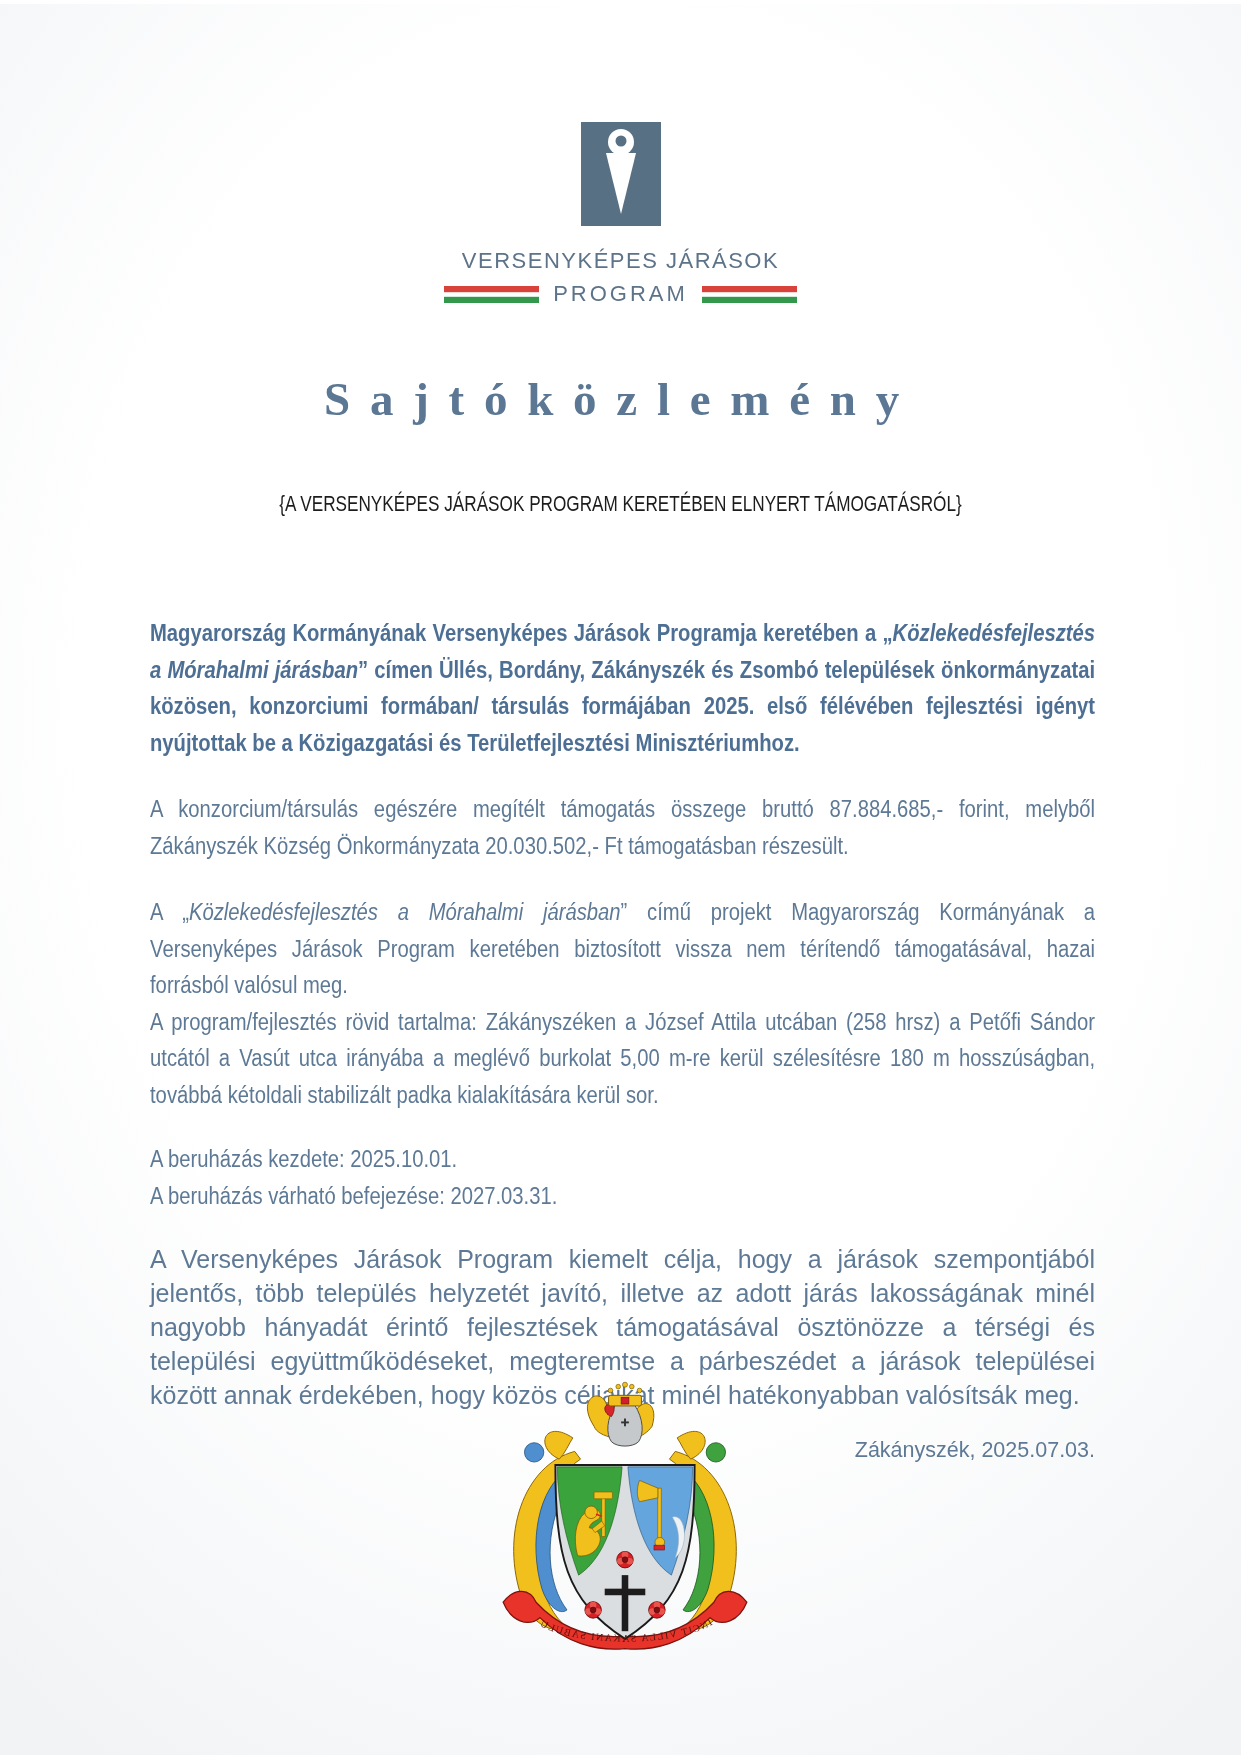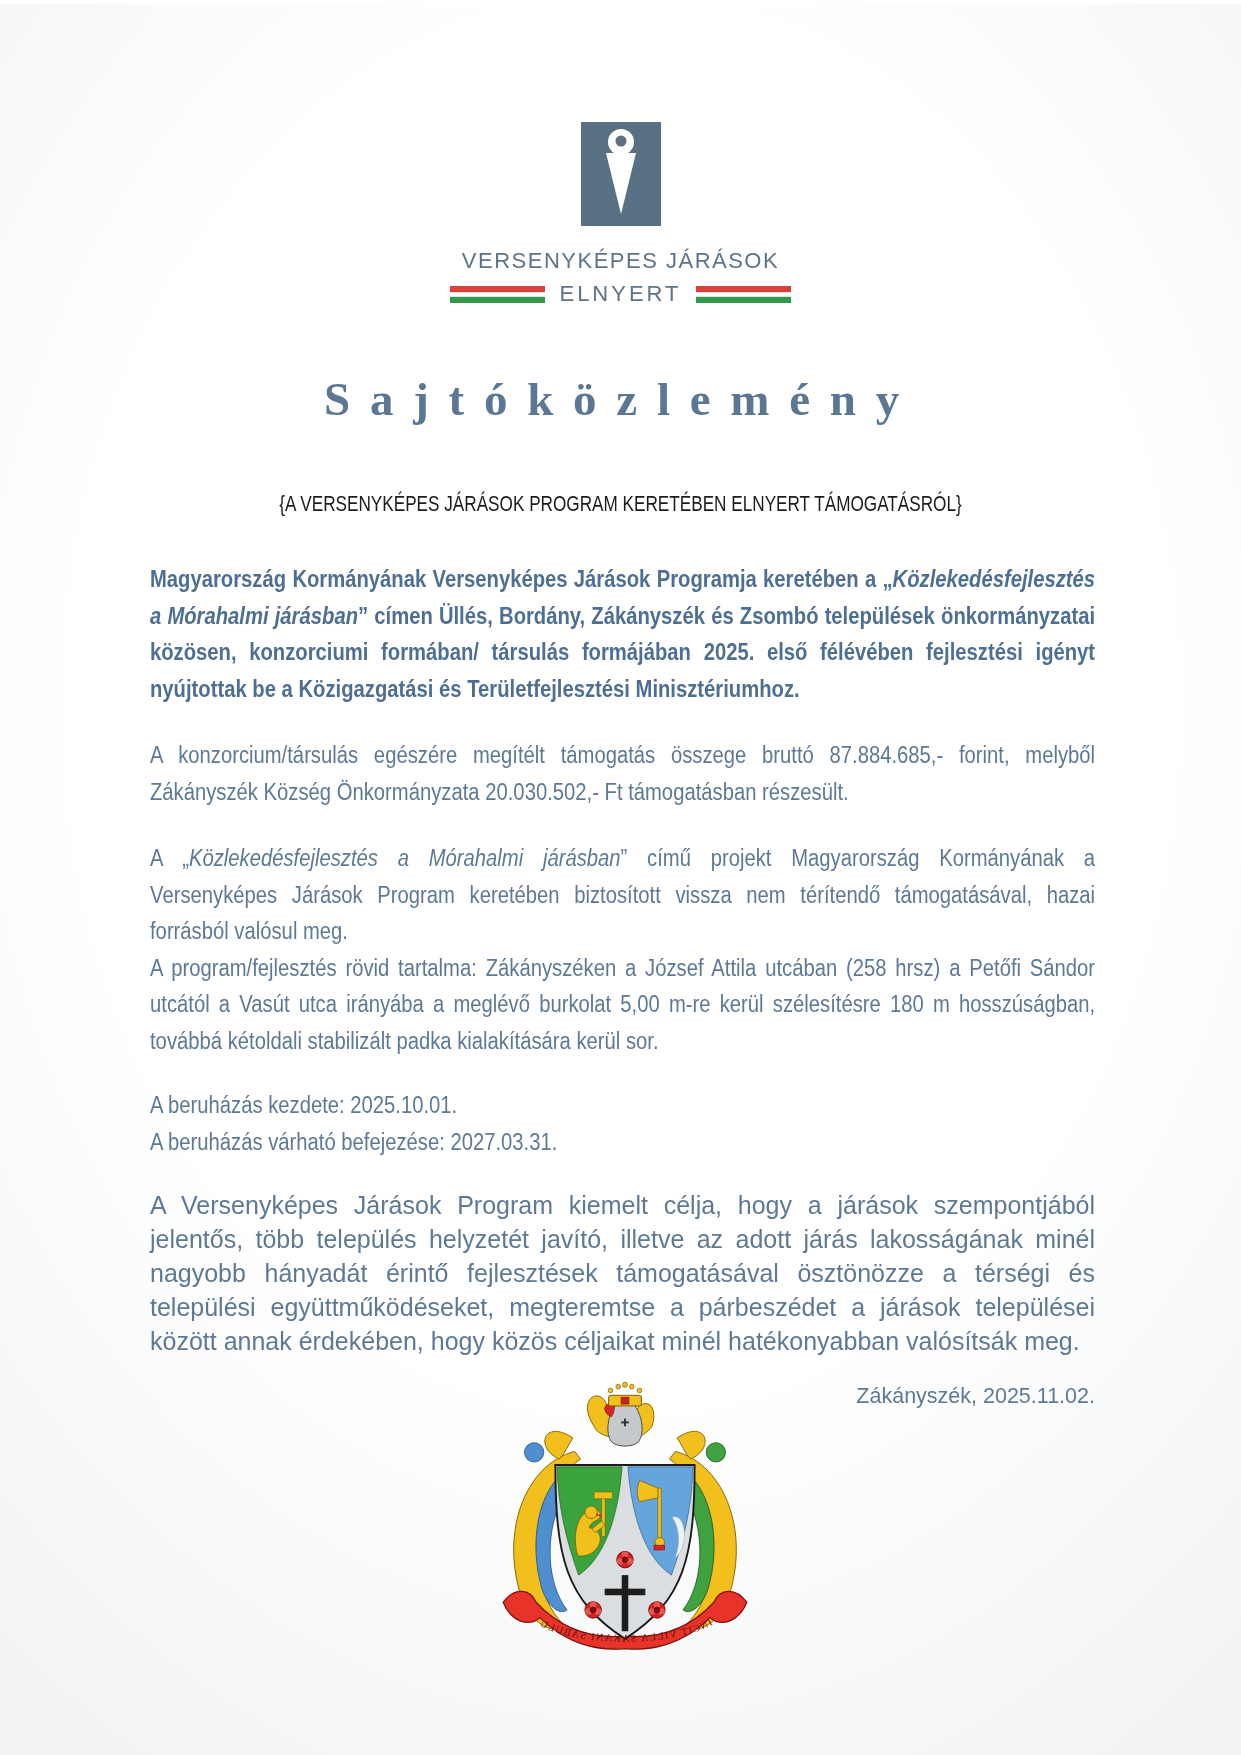--- a/index.html
+++ b/index.html
@@ -38,21 +38,21 @@
   .subtitle{
     position:absolute;top:487px;left:0;width:100%;
     text-align:center;
     font-size:22px;
     color:#1c1c1c;
     transform:scaleX(0.78);
     transform-origin:50% 50%;
     white-space:nowrap;
   }
   
-  .content{position:absolute;top:534px;left:150px;width:945px;}
+  .content{position:absolute;top:588px;left:150px;width:945px;}
   .cond{
     width:1074px;
     transform:scaleX(0.88);
     transform-origin:0 0;
     font-size:23px;
     line-height:36.5px;
     text-align:justify;
     color:#5d7995;
   }
   .cond.bold{font-weight:700;color:#4e6f94;}
@@ -88,21 +88,21 @@
       <circle cx="40" cy="20" r="13" fill="#ffffff"></circle>
       <polygon points="25,31 55,31 40,92" fill="#ffffff"></polygon>
       <circle cx="40" cy="19" r="5.5" fill="#587083"></circle>
     </svg>
     <div class="logo-line1">VERSENYKÉPES JÁRÁSOK</div>
     <div class="logo-line2-row">
       <svg width="95" height="17" viewBox="0 0 95 17">
         <rect x="0" y="0" width="95" height="6.2" fill="#d8423b"></rect>
         <rect x="0" y="10.8" width="95" height="6.2" fill="#33984b"></rect>
       </svg>
-      <span class="logo-line2">ELNYERT</span>
+      <span class="logo-line2">PROGRAM</span>
       <svg width="95" height="17" viewBox="0 0 95 17">
         <rect x="0" y="0" width="95" height="6.2" fill="#d8423b"></rect>
         <rect x="0" y="10.8" width="95" height="6.2" fill="#33984b"></rect>
       </svg>
     </div>
   </div>
 
   <div class="headline">Sajtóközlemény</div>
 
   <div class="subtitle">{A VERSENYKÉPES JÁRÁSOK PROGRAM KERETÉBEN ELNYERT TÁMOGATÁSRÓL}</div>
@@ -118,21 +118,21 @@
       <p class="cond" style="margin:0">A program/fejlesztés rövid tartalma: Zákányszéken a József Attila utcában (258 hrsz) a Petőfi Sándor utcától a Vasút utca irányába a meglévő burkolat 5,00 m-re kerül szélesítésre 180 m hosszúságban, továbbá kétoldali stabilizált padka kialakítására kerül sor.</p>
     </div>
 
     <div class="cond dates mb28">
       <p>A beruházás kezdete: 2025.10.01.</p>
       <p>A beruházás várható befejezése: 2027.03.31.</p>
     </div>
 
     <p class="p-reg">A Versenyképes Járások Program kiemelt célja, hogy a járások szempontjából jelentős, több település helyzetét javító, illetve az adott járás lakosságának minél nagyobb hányadát érintő fejlesztések támogatásával ösztönözze a térségi és települési együttműködéseket, megteremtse a párbeszédet a járások települései között annak érdekében, hogy közös céljaikat minél hatékonyabban valósítsák meg.</p>
 
-    <div class="dateline">Zákányszék, 2025.11.02.</div>
+    <div class="dateline">Zákányszék, 2025.07.03.</div>
   </div>
 
   <svg class="coa" width="290" height="290" viewBox="0 0 300 300">
     <defs>
       <g id="rose">
         <circle r="8.5" fill="#d81f26" stroke="#70100e" stroke-width="1"></circle>
         <circle cx="0" cy="-5" r="3.4" fill="#e8554f"></circle>
         <circle cx="4.8" cy="1.6" r="3.4" fill="#e8554f"></circle>
         <circle cx="-4.8" cy="1.6" r="3.4" fill="#e8554f"></circle>
         <circle r="3" fill="#7d0e12" stroke="#4c0606" stroke-width="0.5"></circle>

